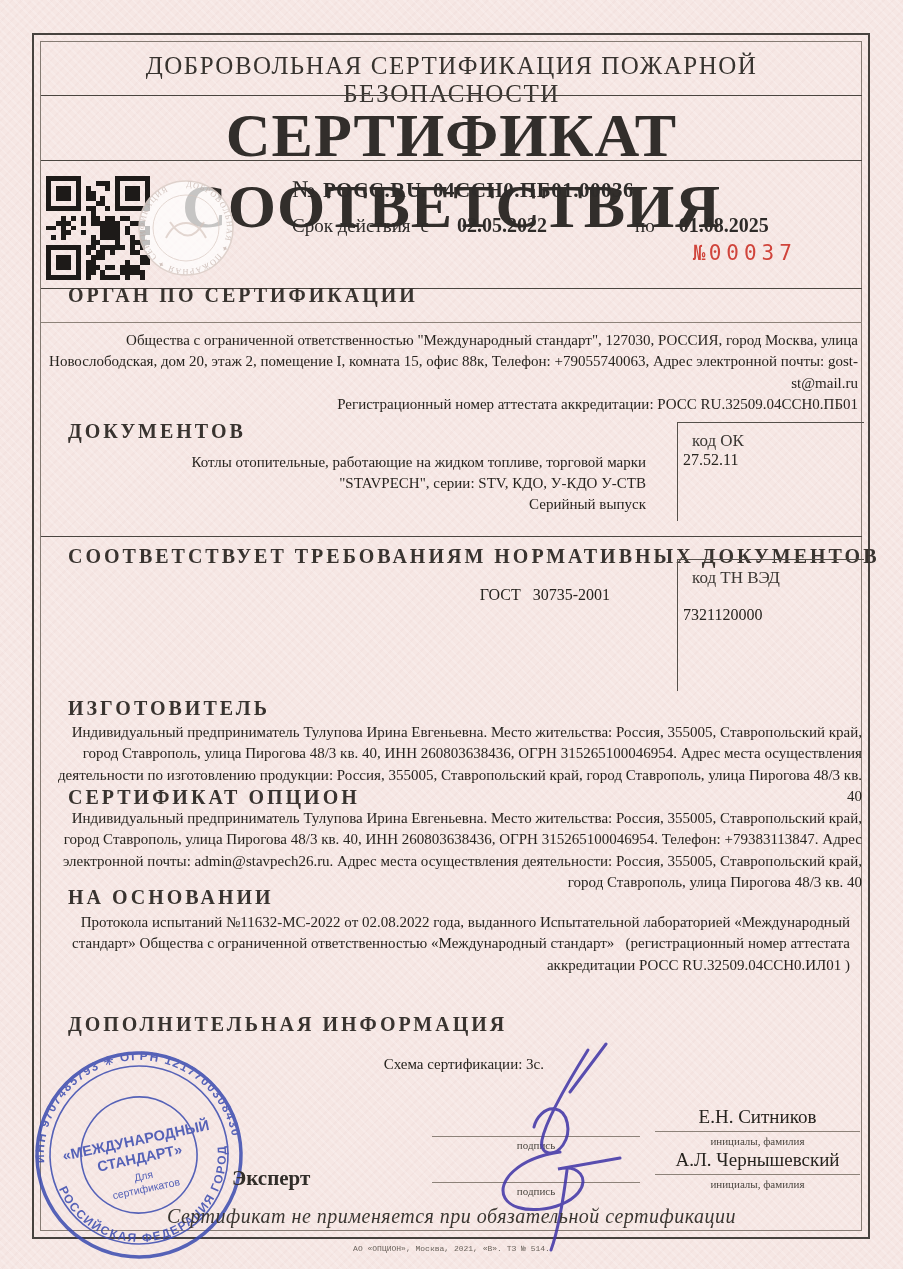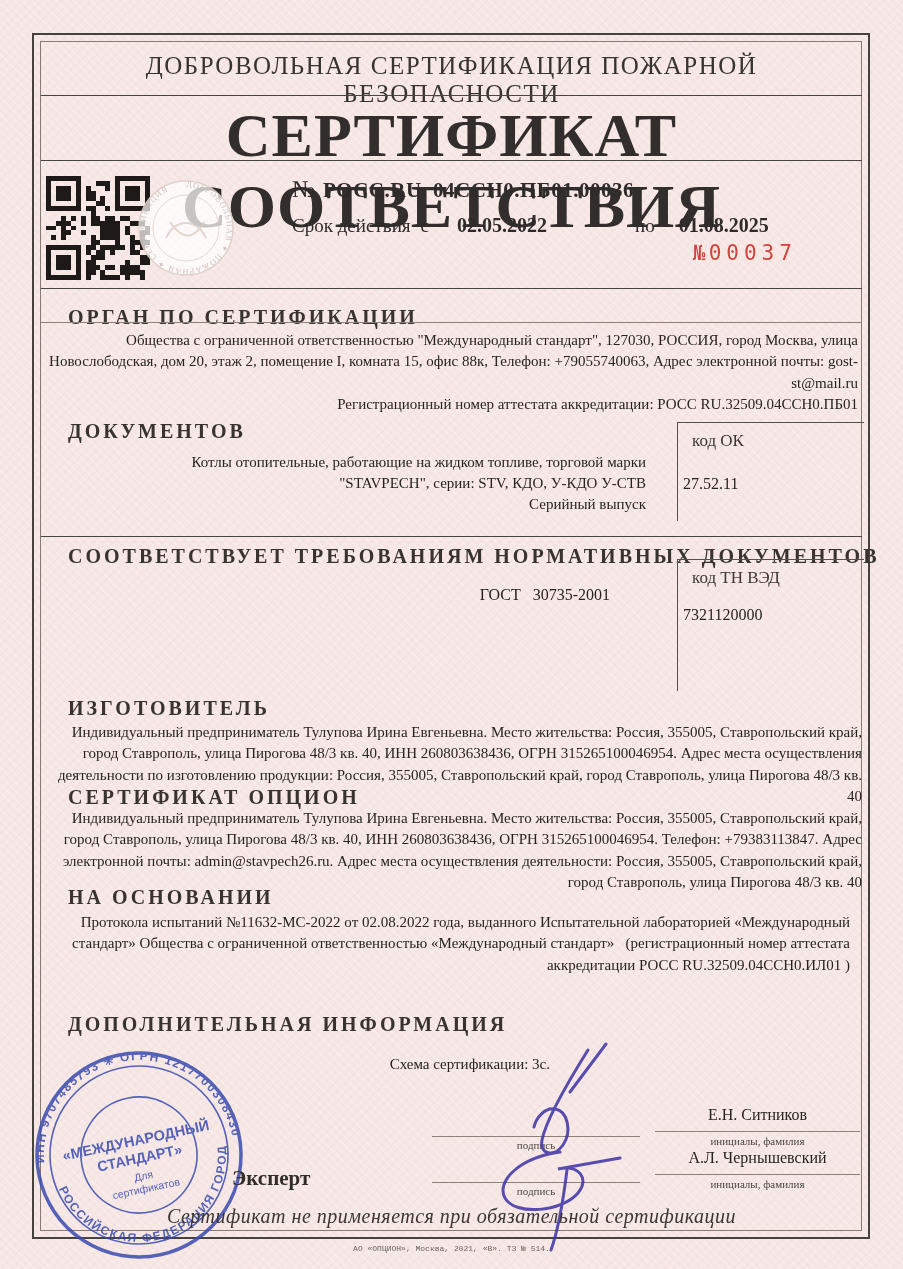--- a/index.html
+++ b/index.html
@@ -37,21 +37,21 @@
   .sec-h{position:absolute; left:68px; font-weight:bold; font-size:20px;
     letter-spacing:3px; color:#38332f;}
   .body-t{position:absolute; font-size:15px; line-height:1.42; color:#27241f; text-align:right;}
   .codebox{position:absolute; left:677px; width:186px;
     border-top:1.5px solid #55504a; border-left:1.5px solid #55504a;}
   .codebox .lbl{margin:8px 0 0 14px; font-size:17px; color:#3b3733;}
   .codebox .val{margin:0 0 0 5px; font-size:16px; color:#27241f;}
   .sig-label{position:absolute; left:232px; font-size:21px; font-weight:600; color:#312d29;}
   .sig-line{position:absolute; height:0; border-top:1px solid #8d8279;}
   .sig-cap{position:absolute; font-size:11px; color:#4a453f; text-align:center;}
-  .sig-name{position:absolute; font-size:16px; color:#27241f; text-align:center;}
+  .sig-name{position:absolute; font-size:19px; color:#27241f; text-align:center;}
   .footer-note{position:absolute; left:41px; width:821px; top:1205px; text-align:center;
     font-style:italic; font-size:20px; color:#3a3631; letter-spacing:.5px;}
   .print-info{position:absolute; left:0; width:903px; top:1244px; text-align:center;
     font-family:Liberation Mono, monospace; font-size:8px; color:#6b645d;}
   .stamp-wrap{position:absolute; left:30px; top:1046px; width:218px; height:218px;
     transform:rotate(-12deg); opacity:.85;}
   .seal-wrap{position:absolute; left:136px; top:178px; width:100px; height:100px; opacity:.9;}
   .sign-wrap{position:absolute; left:420px; top:1040px; width:240px; height:215px;}
   .qr{position:absolute; left:46px; top:176px;}
 </style>
@@ -312,32 +312,32 @@
   </div>
   <div class="validity">
     <span>Срок действия</span><span class="sp1">с</span><span class="d d1">02.05.2022</span><span class="po">по</span><span class="d d2">01.08.2025</span>
   </div>
   <div class="blank-no">
     <span>№</span><span class="digits">00037</span>
   </div>
 
   <div class="hline" style="top:288px;"></div>
 
-  <div class="sec-h" style="top:306px;">ОРГАН ПО СЕРТИФИКАЦИИ</div>
+  <div class="sec-h" style="top:284px;">ОРГАН ПО СЕРТИФИКАЦИИ</div>
   <div class="thinline" style="top:322px;"></div>
   <div class="body-t" style="left:46px; top:330px; width:812px;">Общества с ограниченной ответственностью "Международный стандарт", 127030, РОССИЯ, город Москва, улица Новослободская, дом 20, этаж 2, помещение I, комната 15, офис 88к, Телефон: +79055740063, Адрес электронной почты: gost-st@mail.ru</div>
   <div class="body-t" style="left:46px; top:394px; width:812px;">Регистрационный номер аттестата аккредитации: РОСС RU.32509.04ССН0.ПБ01</div>
 
   <div class="sec-h" style="top:420px;">ДОКУМЕНТОВ</div>
   <div class="body-t" style="left:46px; top:452px; width:600px;">Котлы отопительные, работающие на жидком топливе, торговой марки</div>
   <div class="body-t" style="left:46px; top:473px; width:600px;">"STAVPECH", серии: STV, КДО, У-КДО У-СТВ</div>
   <div class="body-t" style="left:46px; top:494px; width:600px;">Серийный выпуск</div>
   <div class="codebox" style="top:422px; height:98px;">
     <div class="lbl">код ОК</div>
-    <div class="val" style="margin-top:24px;">27.52.11</div>
+    <div class="val" style="">27.52.11</div>
   </div>
 
   <div class="hline" style="top:536px;"></div>
 
   <div class="sec-h" style="top:545px;">СООТВЕТСТВУЕТ ТРЕБОВАНИЯМ НОРМАТИВНЫХ ДОКУМЕНТОВ</div>
   <div class="body-t" style="left:50px; top:584px; width:560px; white-space:pre-wrap; font-size:16px;">ГОСТ   30735-2001</div>
   <div class="codebox" style="top:559px; height:131px;">
     <div class="lbl">код ТН ВЭД</div>
     <div class="val" style="margin-top:18px;">7321120000</div>
   </div>
@@ -345,21 +345,21 @@
   <div class="sec-h" style="top:697px;">ИЗГОТОВИТЕЛЬ</div>
   <div class="body-t" style="left:44px; top:722px; width:818px;">Индивидуальный предприниматель Тулупова Ирина Евгеньевна. Место жительства: Россия, 355005, Ставропольский край, город Ставрополь, улица Пирогова 48/3 кв. 40, ИНН 260803638436, ОГРН 315265100046954. Адрес места осуществления деятельности по изготовлению продукции: Россия, 355005, Ставропольский край, город Ставрополь, улица Пирогова 48/3 кв. 40</div>
 
   <div class="sec-h" style="top:786px;">СЕРТИФИКАТ ОПЦИОН</div>
   <div class="body-t" style="left:44px; top:808px; width:818px;">Индивидуальный предприниматель Тулупова Ирина Евгеньевна. Место жительства: Россия, 355005, Ставропольский край, город Ставрополь, улица Пирогова 48/3 кв. 40, ИНН 260803638436, ОГРН 315265100046954. Телефон: +79383113847. Адрес электронной почты: admin@stavpech26.ru. Адрес места осуществления деятельности: Россия, 355005, Ставропольский край, город Ставрополь, улица Пирогова 48/3 кв. 40</div>
 
   <div class="sec-h" style="top:886px;">НА ОСНОВАНИИ</div>
   <div class="body-t" style="left:50px; top:912px; width:800px; white-space:pre-wrap;">Протокола испытаний №11632-МС-2022 от 02.08.2022 года, выданного Испытательной лабораторией «Международный стандарт» Общества с ограниченной ответственностью «Международный стандарт»   (регистрационный номер аттестата аккредитации РОСС RU.32509.04ССН0.ИЛ01 )</div>
 
   <div class="sec-h" style="top:1013px;">ДОПОЛНИТЕЛЬНАЯ ИНФОРМАЦИЯ</div>
-  <div class="body-t" style="left:50px; top:1054px; width:500px;font-family:Liberation Serif, serif;">Схема сертификации: 3с.</div>
+  <div class="body-t" style="left:44px; top:1054px; width:500px;font-family:Liberation Serif, serif;">Схема сертификации: 3с.</div>
 
   <svg class="stamp-wrap" viewBox="0 0 218 218">
     <g fill="none" stroke="#3a4bb0">
       <circle cx="109" cy="109" r="102" stroke-width="3.5"></circle>
       <circle cx="109" cy="109" r="89" stroke-width="1.6"></circle>
       <circle cx="109" cy="109" r="58" stroke-width="1.6"></circle>
     </g>
     <defs>
       <path id="stampTop" d="M 14,109 A 95,95 0 0 1 204,109"></path>
       <path id="stampBottom" d="M 22,109 A 87,87 0 0 0 196,109"></path>

